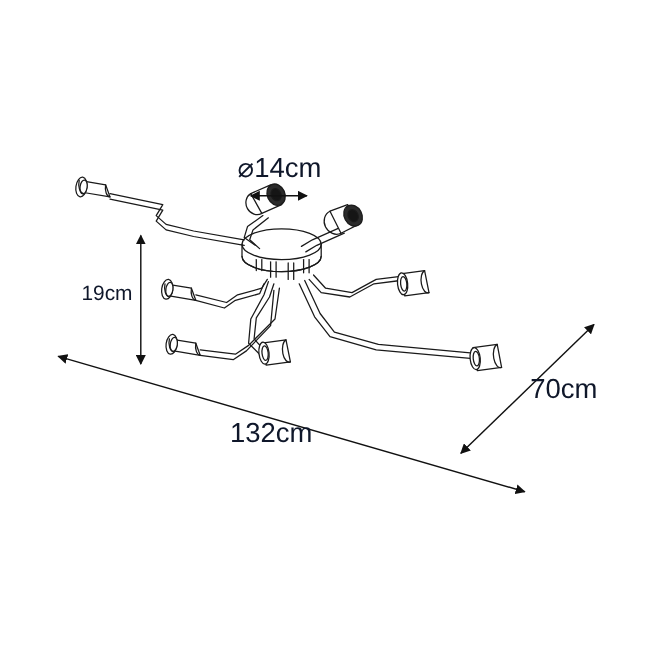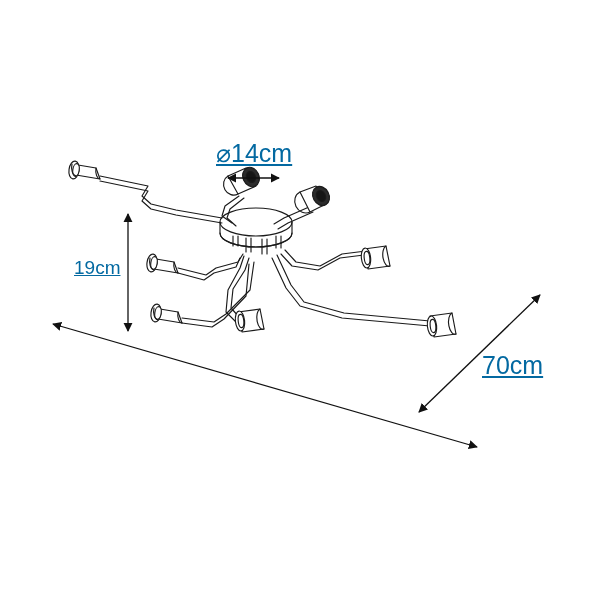--- a/index.html
+++ b/index.html
@@ -22,45 +22,44 @@
   }
   #drawing {
     position: absolute;
     left: 0;
     top: 0;
     width: 600px;
     height: 600px;
   }
   .dim-label {
     position: absolute;
-    color: #0369a1;
+    color: #0f172a;
     font-family: "Liberation Sans", sans-serif;
     white-space: nowrap;
     line-height: 1;
     user-select: none;
-    text-decoration: underline;
   }
   #label-diameter {
     left: 216px;
     top: 141px;
     font-size: 25px;
   }
   #label-height {
     left: 74px;
     top: 258px;
     font-size: 19px;
   }
   #label-width {
     left: 209px;
     top: 382px;
     font-size: 25px;
   }
   #label-depth {
     left: 482px;
-    top: 353px;
+    top: 342px;
     font-size: 25px;
   }
 </style>
 </head>
 <body>
 
 <div id="stage">
 
   <svg id="drawing" viewBox="0 0 600 600" xmlns="http://www.w3.org/2000/svg">
     <defs>
@@ -198,16 +197,17 @@
 
     <g>
       <line x1="419" y1="412" x2="540" y2="295" stroke="#111111" stroke-width="1.3" marker-start="url(#arrowStart)" marker-end="url(#arrowEnd)"></line>
     </g>
   </svg>
 
   <div class="dim-label" id="label-diameter">⌀14cm</div>
 
   <div class="dim-label" id="label-height">19cm</div>
 
+  <div class="dim-label" id="label-width">132cm</div>
 
   <div class="dim-label" id="label-depth">70cm</div>
 
 </div>
 
 </body></html>

